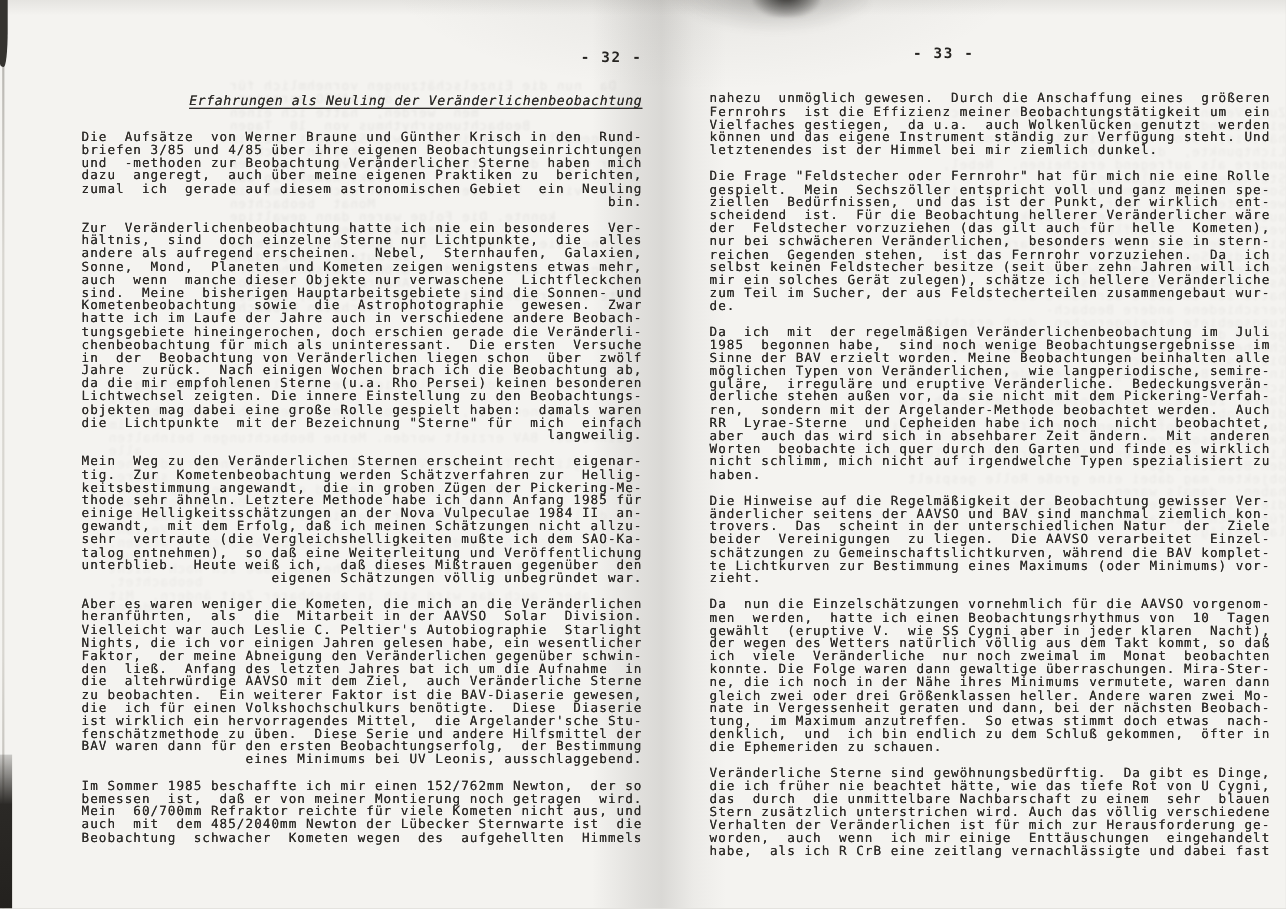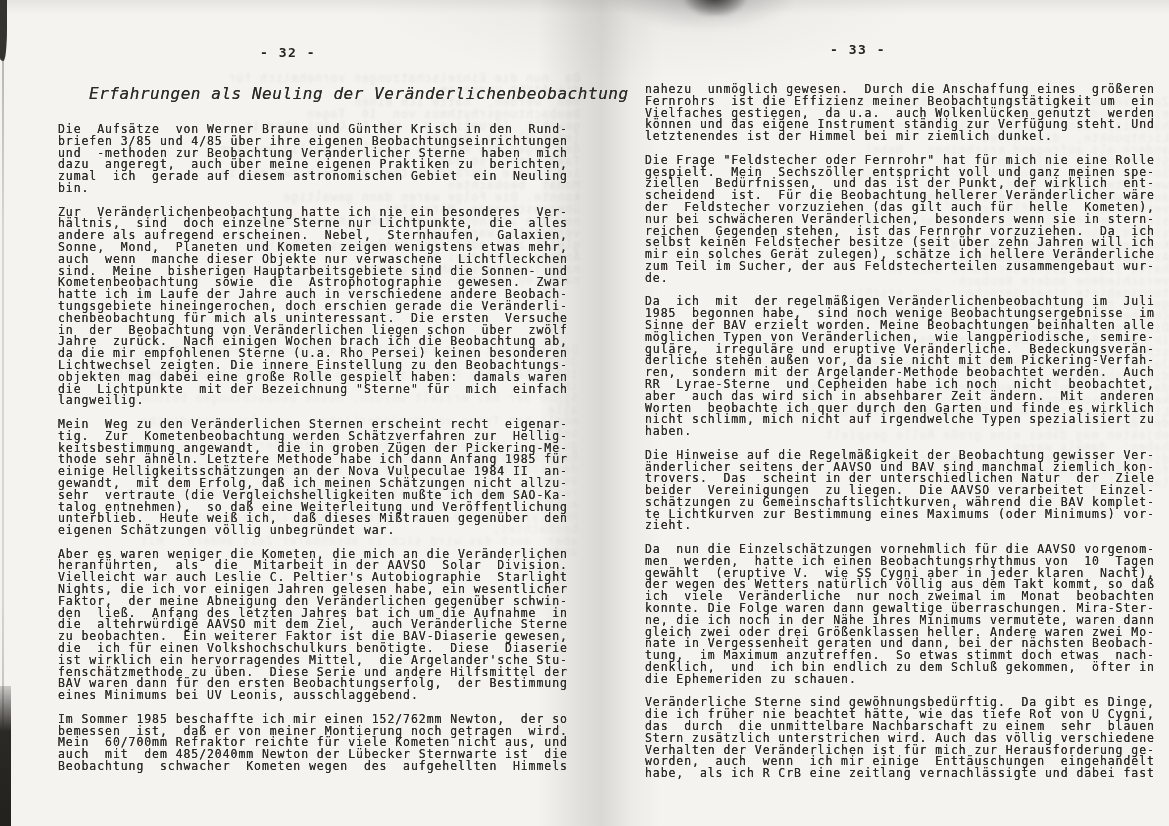--- a/index.html
+++ b/index.html
@@ -37,31 +37,31 @@
   .left-edge-top {
     position:absolute; left:0; top:-3px; width:7px; height:64px;
     background:#35332f; border-radius:0 0 60% 4px; filter:blur(.5px);
   }
   .left-edge-bottom {
     position:absolute; left:0; top:686px; width:11px; height:142px;
     background:linear-gradient(180deg, rgba(40,38,35,0.2), #2b2926 32%, #23211e);
     filter:blur(.4px);
   }
   .page { position:absolute; width:526px; }
-  .page-left  { left:58px;  top:45px; }
+  .page-left  { left:58px;  top:45px;text-align:right; }
   .page-right { left:645px; top:42px; }
   .page-number {
     font-weight:bold; font-size:13px; letter-spacing:1.5px;
     height:16px; color:#262421; white-space:pre;
   }
   .page-left  .page-number { margin-left:202px; }
   .page-right .page-number { margin-left:185px; margin-bottom:26px; }
   .heading {
-    font-size:16px; font-style:italic; font-weight:normal; letter-spacing:.55px;
-    text-underline-offset:3px;
+    font-size:12px; font-style:italic; font-weight:normal; letter-spacing:.55px;
+    text-decoration:underline; text-underline-offset:3px;
     margin:23px 0 21px 31px; white-space:pre; color:#2c2a27;
     text-shadow:0 0 .4px rgba(44,42,39,.85);
   }
   .paragraph {
     font-size:11.5px; line-height:11.8px; letter-spacing:.92px;
     white-space:pre; margin:0 0 11.8px 0; color:#2c2a27;
     text-shadow:0 0 .5px rgba(44,42,39,.9);
   }
   
   .bleed {

